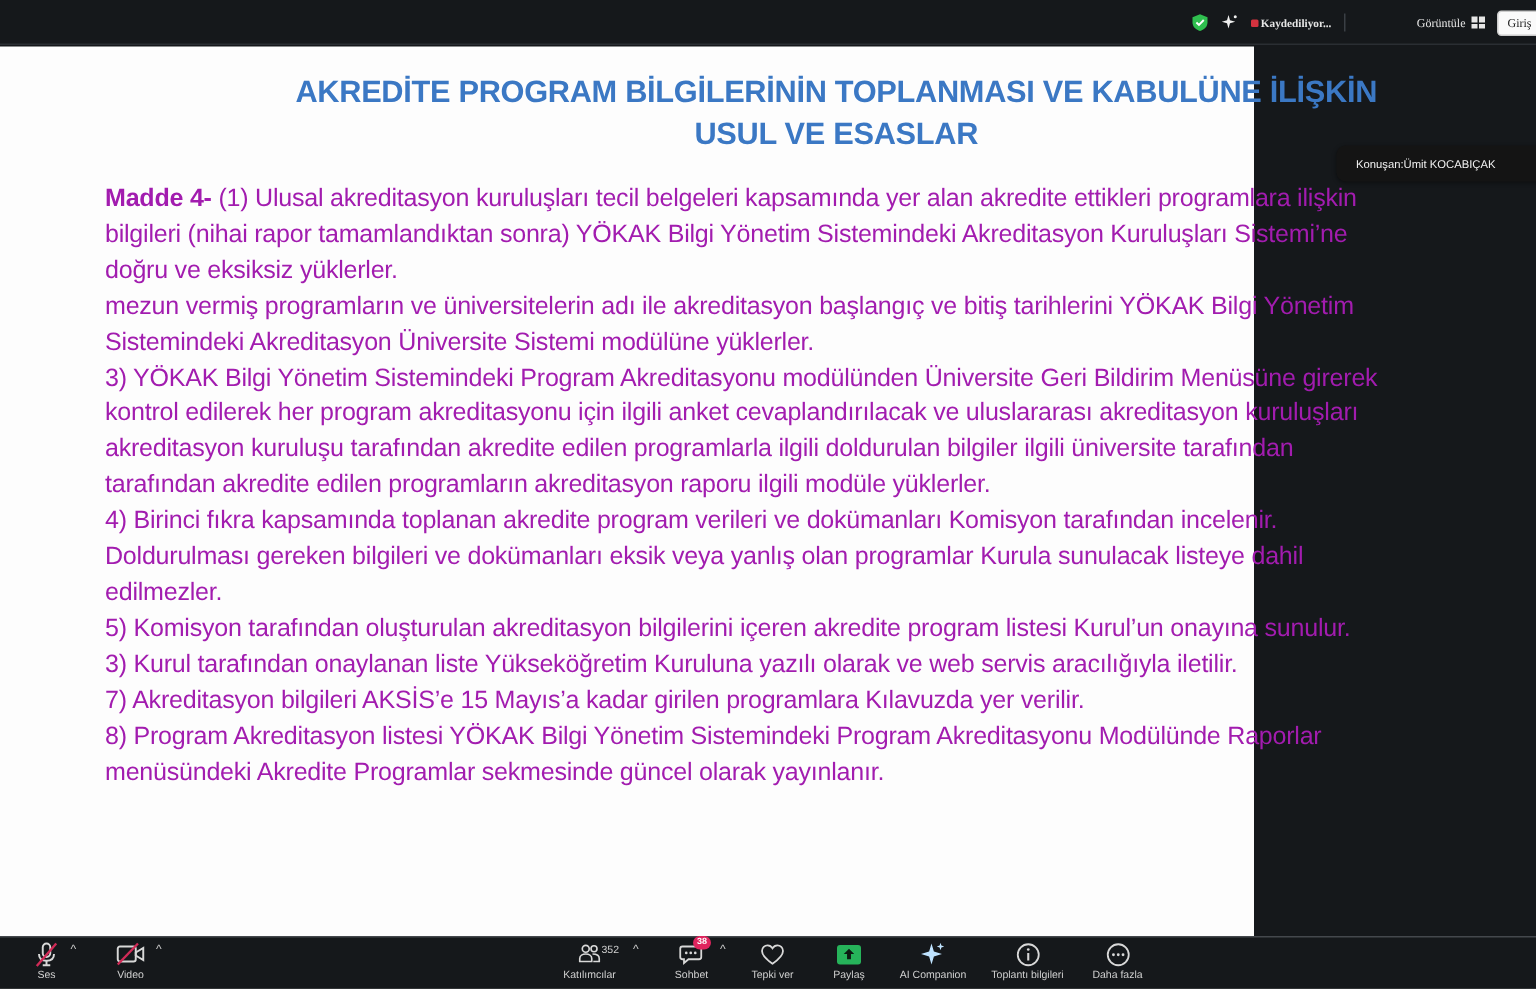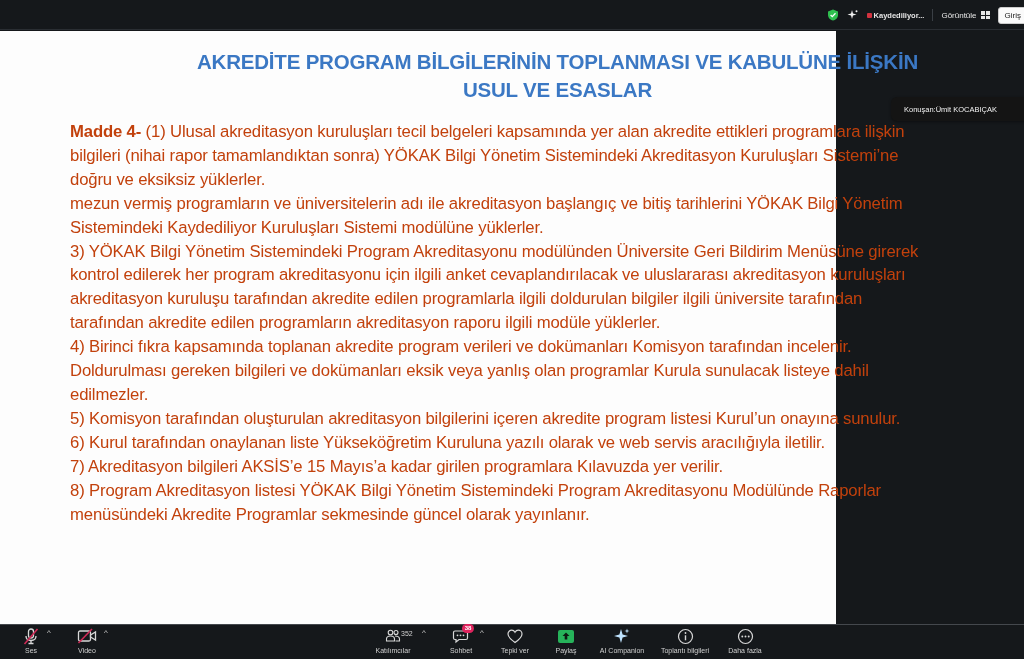--- a/index.html
+++ b/index.html
@@ -5,32 +5,33 @@
     * { margin: 0; padding: 0; box-sizing: border-box; }
     html, body {
       width: 1024px; height: 659px; overflow: hidden;
       background: #15181b;
       font-family: "Liberation Sans", "DejaVu Sans", sans-serif;
     }
     .topbar {
       position: absolute; left: 0; top: 0; width: 1024px; height: 30px;
       background: #15181b;
       border-bottom: 1px solid #2a2e33;
+      font-family: Liberation Serif, serif;
     }
     .topbar-right {
       position: absolute; right: 0; top: 0; height: 30px;
       display: flex; align-items: center; gap: 8px;
       color: #e6e6e6; font-size: 8px;
     }
     .shield { width: 12px; height: 12px; display: inline-flex; }
     .sparkle { width: 12px; height: 12px; display: inline-flex; }
     .rec { display: inline-flex; align-items: center; gap: 2px; font-weight: bold; font-size: 7.5px; }
     .rec-dot { width: 5px; height: 5px; background: #d3323f; border-radius: 1px; display: inline-block; }
     .sep { width: 1px; height: 12px; background: #3a3f45; }
-    .view-btn { display: inline-flex; align-items: center; gap: 4px; font-size: 8px; }
+    .view-btn { display: inline-flex; align-items: center; gap: 4px; font-size: 8px; margin-left: 40px; }
     .grid-icon { width: 9px; height: 8px; display: inline-grid; grid-template-columns: 1fr 1fr; grid-template-rows: 1fr 1fr; gap: 1px; }
     .grid-icon span { background: #e6e6e6; display: block; }
     .enter-btn {
       background: #fafafa; color: #222; border-radius: 3px;
       font-size: 8px; padding: 3px 6px 3px 6px; margin-right: -4px;
       border: 1px solid #ccc;
     }
 
     .slide {
       position: absolute; left: 0; top: 31px; width: 836px; height: 593px;
@@ -38,21 +39,21 @@
     }
     .title {
       position: absolute; left: 0; width: 1115px; text-align: center;
       color: #3b78c4; font-weight: bold; font-size: 20.5px; line-height: 28px;
       letter-spacing: -0.2px;
     }
     .title.l1 { top: 17px; }
     .title.l2 { top: 45px; }
     .body-text {
       position: absolute; left: 70px; top: 89px; width: 940px;
-      color: #c2410c; font-size: 16.7px; line-height: 23.9px;
+      color: #a21caf; font-size: 16.7px; line-height: 23.9px;
       letter-spacing: -0.15px;
     }
     .body-text .line { white-space: nowrap; display: block; }
     .bold { font-weight: bold; }
 
     .speaker-tag {
       position: absolute; left: 891px; top: 97px; width: 140px; height: 24px;
       background: #141414; border-radius: 6px;
       color: #f2f2f2; font-size: 7.5px;
       display: flex; align-items: center; padding-left: 13px;
@@ -120,30 +121,30 @@
 
 <div class="slide">
   <div class="title l1">AKREDİTE PROGRAM BİLGİLERİNİN TOPLANMASI VE KABULÜNE İLİŞKİN</div>
   <div class="title l2">USUL VE ESASLAR</div>
 
   <div class="body-text">
     <span class="line"><span class="bold">Madde 4-</span><span> (1) Ulusal akreditasyon kuruluşları tecil belgeleri kapsamında yer alan akredite ettikleri programlara ilişkin</span></span>
     <span class="line">bilgileri (nihai rapor tamamlandıktan sonra) YÖKAK Bilgi Yönetim Sistemindeki Akreditasyon Kuruluşları Sistemi’ne</span>
     <span class="line">doğru ve eksiksiz yüklerler.</span>
     <span class="line">mezun vermiş programların ve üniversitelerin adı ile akreditasyon başlangıç ve bitiş tarihlerini YÖKAK Bilgi Yönetim</span>
-    <span class="line">Sistemindeki Kaydediliyor Kuruluşları Sistemi modülüne yüklerler.</span>
+    <span class="line">Sistemindeki Akreditasyon Üniversite Sistemi modülüne yüklerler.</span>
     <span class="line">3) YÖKAK Bilgi Yönetim Sistemindeki Program Akreditasyonu modülünden Üniversite Geri Bildirim Menüsüne girerek</span>
     <span class="line">kontrol edilerek her program akreditasyonu için ilgili anket cevaplandırılacak ve uluslararası akreditasyon kuruluşları</span>
     <span class="line">akreditasyon kuruluşu tarafından akredite edilen programlarla ilgili doldurulan bilgiler ilgili üniversite tarafından</span>
     <span class="line">tarafından akredite edilen programların akreditasyon raporu ilgili modüle yüklerler.</span>
     <span class="line">4) Birinci fıkra kapsamında toplanan akredite program verileri ve dokümanları Komisyon tarafından incelenir.</span>
     <span class="line">Doldurulması gereken bilgileri ve dokümanları eksik veya yanlış olan programlar Kurula sunulacak listeye dahil</span>
     <span class="line">edilmezler.</span>
     <span class="line">5) Komisyon tarafından oluşturulan akreditasyon bilgilerini içeren akredite program listesi Kurul’un onayına sunulur.</span>
-    <span class="line">6) Kurul tarafından onaylanan liste Yükseköğretim Kuruluna yazılı olarak ve web servis aracılığıyla iletilir.</span>
+    <span class="line">3) Kurul tarafından onaylanan liste Yükseköğretim Kuruluna yazılı olarak ve web servis aracılığıyla iletilir.</span>
     <span class="line">7) Akreditasyon bilgileri AKSİS’e 15 Mayıs’a kadar girilen programlara Kılavuzda yer verilir.</span>
     <span class="line">8) Program Akreditasyon listesi YÖKAK Bilgi Yönetim Sistemindeki Program Akreditasyonu Modülünde Raporlar</span>
     <span class="line">menüsündeki Akredite Programlar sekmesinde güncel olarak yayınlanır.</span>
   </div>
 </div>
 
 <div class="speaker-tag">Konuşan:Ümit KOCABIÇAK</div>
 
 <div class="toolbar">
 

